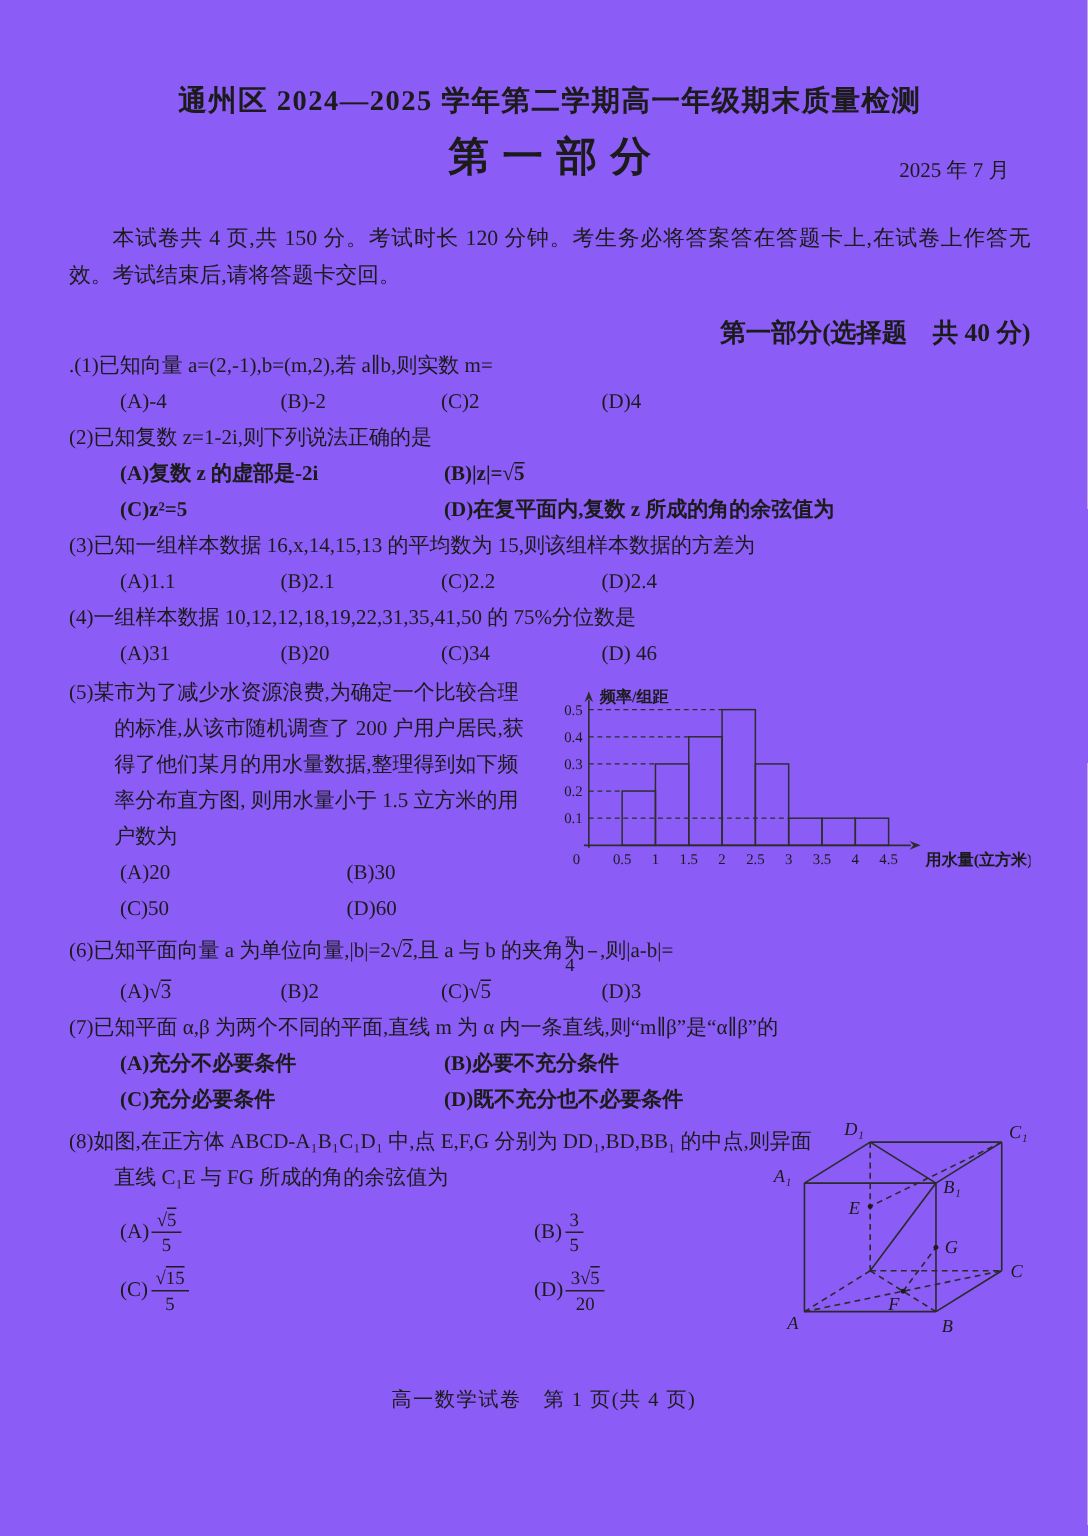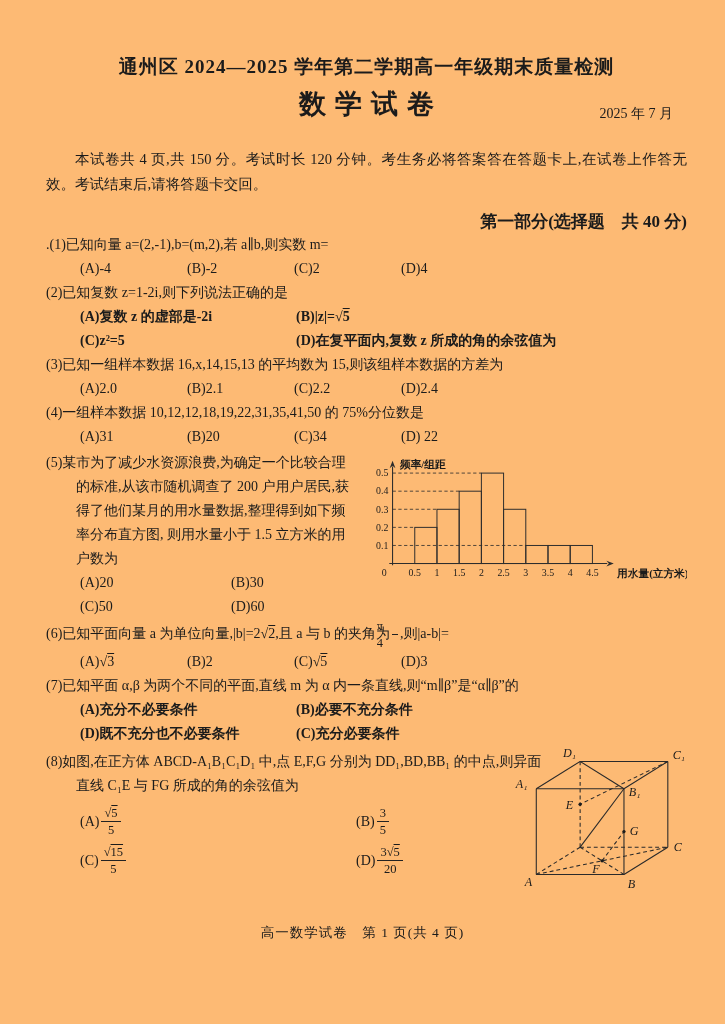--- a/index.html
+++ b/index.html
@@ -1,19 +1,19 @@
 <!DOCTYPE html>
 <html><head>
 <meta charset="utf-8">
 <style>
   * { margin:0; padding:0; box-sizing:border-box; }
   html,body { background:#e8e8e6; }
   .page {
     position:relative; width:725px; height:1024px; margin:0 auto;
-    background:#fdba74; color:#1b1b1b; overflow:hidden;
+    background:#8b5cf6; color:#1b1b1b; overflow:hidden;
     font-family:"Liberation Serif","DejaVu Serif",serif;
     padding:54px 38px 0 46px;
   }
   
   .exam-title { text-align:center; font-size:19px; font-weight:bold; letter-spacing:1px; }
   .title-row { position:relative; margin-top:6px; height:40px; }
   .paper-title { text-align:center; font-size:27px; font-weight:bold; letter-spacing:9px; padding-left:9px; }
   .date { position:absolute; right:14px; bottom:3px; font-size:14px;text-align:right; }
   .instructions { margin-top:21px; font-size:14.5px; line-height:25px; text-indent:2em; text-align:justify; }
   .section-title { margin-top:13px; text-align:right; font-size:17px; font-weight:bold; }
@@ -65,21 +65,21 @@
             font-size:13.5px; letter-spacing:1px; }
 </style>
 </head>
 <body>
 
 <div class="page">
 
   <div class="exam-title">通州区 2024—2025 学年第二学期高一年级期末质量检测</div>
 
   <div class="title-row">
-    <div class="paper-title">数学试卷</div>
+    <div class="paper-title">第一部分</div>
     <div class="date">2025 年 7 月</div>
   </div>
 
   <p class="instructions">本试卷共 4 页,共 150 分。考试时长 120 分钟。考生务必将答案答在答题卡上,在试卷上作答无效。考试结束后,请将答题卡交回。</p>
 
   <div class="section-title">第一部分(选择题　共 40 分)</div>
 
   <div class="q">
     <p class="stem">.(1)已知向量 a=(2,-1),b=(m,2),若 a∥b,则实数 m=</p>
     <div class="orow o4">
@@ -98,34 +98,34 @@
     </div>
     <div class="orow o2">
       <span>(C)z²=5</span>
       <span>(D)在复平面内,复数 z 所成的角的余弦值为</span>
     </div>
   </div>
 
   <div class="q">
     <p class="stem">(3)已知一组样本数据 16,x,14,15,13 的平均数为 15,则该组样本数据的方差为</p>
     <div class="orow o4">
-      <span>(A)2.0</span>
+      <span>(A)1.1</span>
       <span>(B)2.1</span>
       <span>(C)2.2</span>
       <span>(D)2.4</span>
     </div>
   </div>
 
   <div class="q">
     <p class="stem">(4)一组样本数据 10,12,12,18,19,22,31,35,41,50 的 75%分位数是</p>
     <div class="orow o4">
       <span>(A)31</span>
       <span>(B)20</span>
       <span>(C)34</span>
-      <span>(D) 22</span>
+      <span>(D) 46</span>
     </div>
   </div>
 
   <div class="q q5">
     <div class="q5-left">
       <p class="stem">(5)某市为了减少水资源浪费,为确定一个比较合理的标准,从该市随机调查了 200 户用户居民,获得了他们某月的用水量数据,整理得到如下频率分布直方图, 则用水量小于 1.5 立方米的用户数为</p>
       <div class="orow o2n">
         <span>(A)20</span>
         <span>(B)30</span>
       </div>
@@ -187,22 +187,22 @@
     </div>
   </div>
 
   <div class="q">
     <p class="stem">(7)已知平面 α,β 为两个不同的平面,直线 m 为 α 内一条直线,则“m∥β”是“α∥β”的</p>
     <div class="orow o2">
       <span>(A)充分不必要条件</span>
       <span>(B)必要不充分条件</span>
     </div>
     <div class="orow o2">
+      <span>(C)充分必要条件</span>
       <span>(D)既不充分也不必要条件</span>
-      <span>(C)充分必要条件</span>
     </div>
   </div>
 
   <div class="q q8">
     <p class="stem">(8)如图,在正方体 ABCD-A₁B₁C₁D₁ 中,点 E,F,G 分别为 DD₁,BD,BB₁ 的中点,则异面直线 C₁E 与 FG 所成的角的余弦值为</p>
     <div class="orow o8">
       <span>
           <span>(A)</span>
           <span><span class="fr">
               <span class="nu">√<span class="ov">5</span></span>

